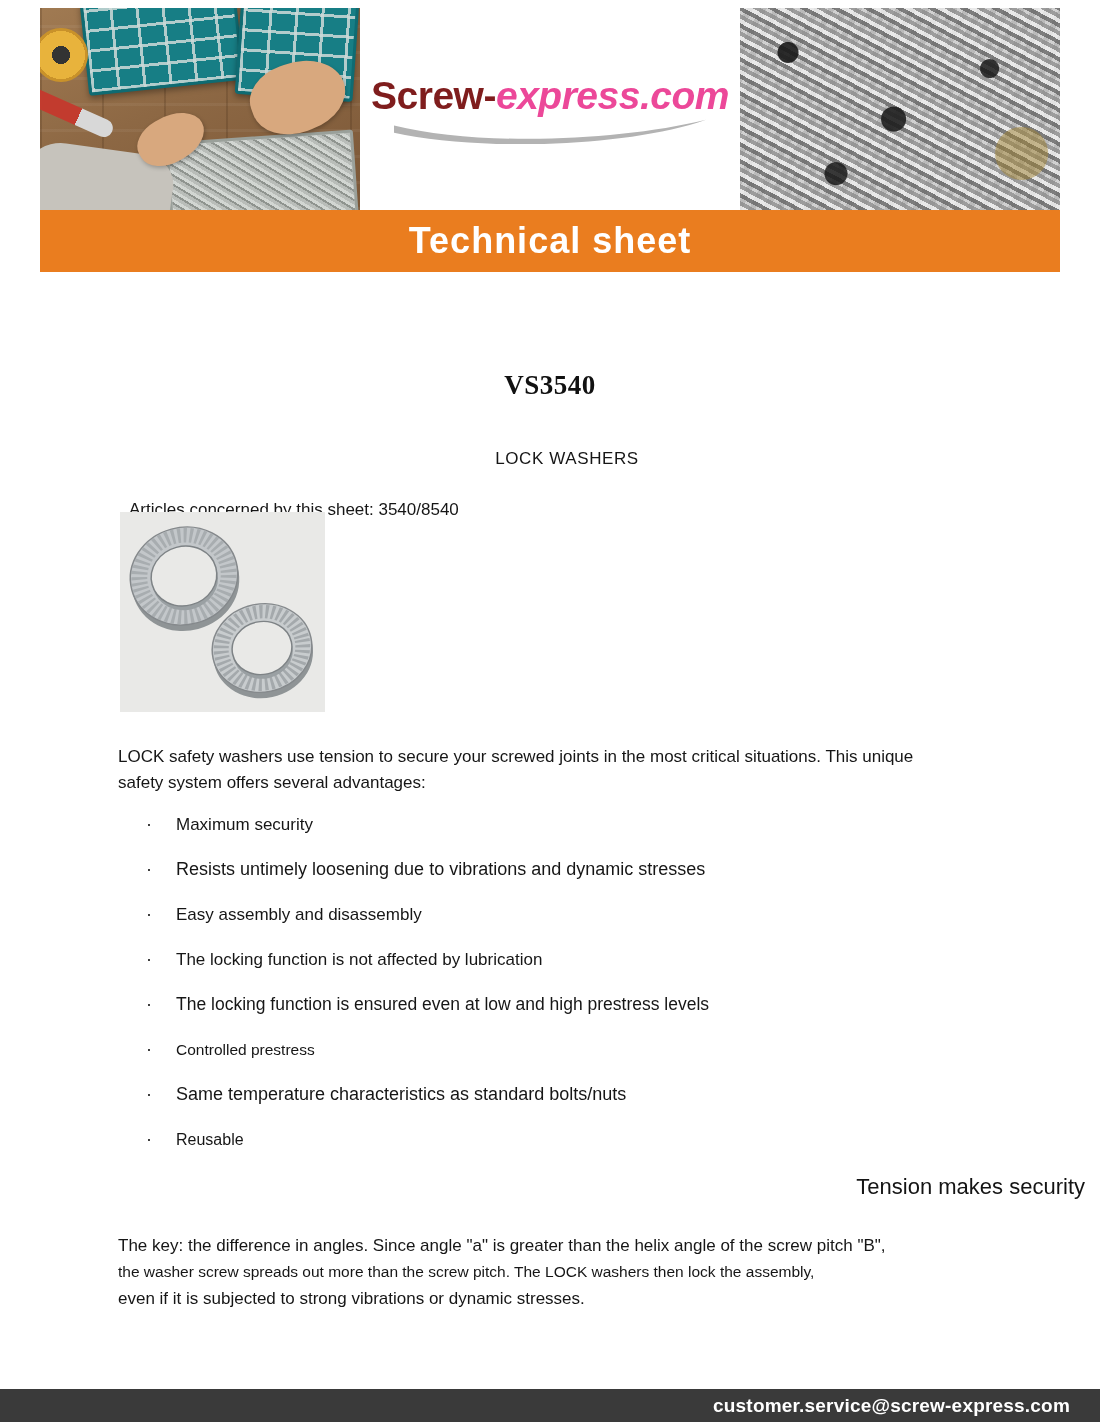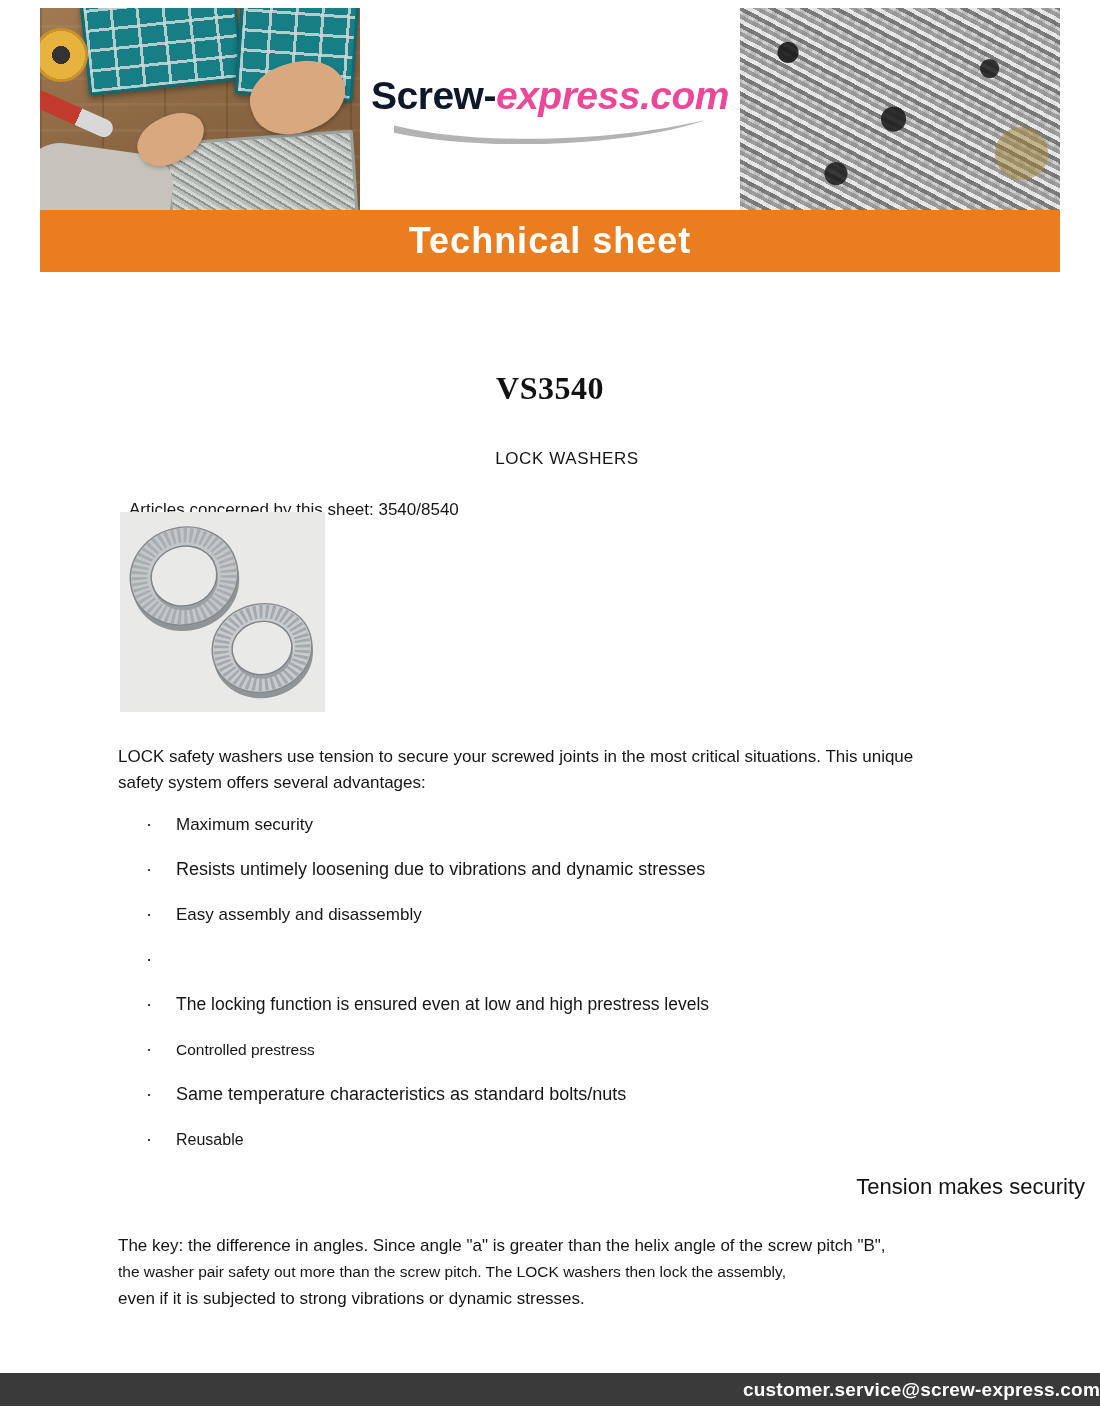--- a/index.html
+++ b/index.html
@@ -27,42 +27,42 @@
   .hand{position:absolute;background:#d8a87e;border-radius:45% 55% 50% 50%;box-shadow:0 2px 4px rgba(0,0,0,.25);}
   .hand-a{left:210px;top:54px;width:96px;height:70px;transform:rotate(-20deg);}
   .hand-b{left:96px;top:108px;width:70px;height:46px;transform:rotate(-30deg);}
   .tape{position:absolute;left:-6px;top:20px;width:54px;height:54px;border-radius:50%;
     background:radial-gradient(circle at 50% 50%,#333 0 9px,#e8b33c 9px 24px,#c9922a 24px 27px);}
   .driver{position:absolute;left:-16px;top:96px;width:92px;height:18px;border-radius:9px;
     background:linear-gradient(90deg,#c23b2e 0 60%,#d8d8d8 60%);transform:rotate(24deg);}
 
   .logo-area{flex:1 1 auto;background:#ffffff;display:flex;flex-direction:column;align-items:center;justify-content:center;}
   .logo{font-size:39px;font-weight:bold;white-space:nowrap;letter-spacing:-0.5px;}
-  .logo-1{color:#0f172a;}
+  .logo-1{color:#7f1d1d;}
   .logo-2{color:#ec4899;font-style:italic;}
   .swoosh{margin-top:0px;width:330px;height:26px;display:block;}
 
   .photo-right{
     background:
       radial-gradient(circle at 15% 22%, rgba(25,25,25,.9) 0 10px, rgba(0,0,0,0) 11px),
       radial-gradient(circle at 48% 55%, rgba(30,30,30,.9) 0 12px, rgba(0,0,0,0) 13px),
       radial-gradient(circle at 78% 30%, rgba(25,25,25,.85) 0 9px, rgba(0,0,0,0) 10px),
       radial-gradient(circle at 30% 82%, rgba(25,25,25,.85) 0 11px, rgba(0,0,0,0) 12px),
       radial-gradient(circle at 88% 72%, rgba(160,130,50,.5) 0 26px, rgba(0,0,0,0) 27px),
       repeating-linear-gradient(28deg, rgba(235,235,235,.9) 0 4px, rgba(150,150,150,.9) 4px 8px, rgba(205,205,205,.7) 8px 11px, rgba(115,115,115,.9) 11px 15px),
       repeating-linear-gradient(118deg, #d9d9d9 0 6px, #8d8d8d 6px 12px);}
 
   .orange-band{position:absolute;left:40px;top:210px;width:1020px;height:62px;background:#ea7d1f;
     display:flex;align-items:center;justify-content:center;}
   .orange-band span{color:#ffffff;font-size:36px;font-weight:bold;letter-spacing:1px;}
 
   
   .content{position:absolute;inset:0;}
   .title{position:absolute;top:370px;left:0;width:1100px;margin:0;text-align:center;
-    font-family:"Liberation Serif", serif;font-weight:bold;font-size:32px;letter-spacing:.5px;color:#111;}
+    font-family:"Liberation Serif", serif;font-weight:bold;font-size:27px;letter-spacing:.5px;color:#111;}
   .subtitle{position:absolute;top:432px;left:0;width:1100px;margin:17px;text-align:center;
     font-size:17px;font-weight:normal;letter-spacing:.6px;color:#161616;}
   .articles{position:absolute;top:486px;left:115px;margin:14px;font-size:17px;color:#161616;}
 
   .product{position:absolute;left:120px;top:512px;width:205px;height:200px;margin:0;}
 
   .intro{position:absolute;top:744px;left:118px;width:805px;margin:0;font-size:17px;line-height:26px;color:#161616;}
 
   .bullets{position:absolute;top:814px;left:118px;margin:0;padding:0;list-style:none;width:820px;}
   .bullets li{display:flex;align-items:baseline;margin:0 0 24px 0;min-height:20px;font-size:17px;color:#161616;}
@@ -76,22 +76,22 @@
   .section-heading{position:absolute;top:1174px;left:0;width:1085px;margin:0;text-align:right;
     font-size:22px;font-weight:normal;color:#141414;}
 
   .closing{position:absolute;top:1232px;left:118px;width:880px;}
   .closing p{margin:0;color:#161616;}
   .cl1{font-size:17px;line-height:27px;}
   .cl2{font-size:15.5px;line-height:26px;}
   .cl3{font-size:17px;line-height:27px;}
 
   
-  .footer{position:absolute;left:0;right:0;bottom:16px;height:33px;background:#3a3a3a;
-    display:flex;align-items:center;justify-content:flex-end;}
+  .footer{position:absolute;left:0;right:0;bottom:0;height:33px;background:#3a3a3a;
+    display:flex;align-items:center;justify-content:flex-end;padding-right:30px;}
   .footer .email{color:#ffffff;font-size:19px;font-weight:bold;letter-spacing:.2px;}
 </style>
 </head>
 <body>
 
 <div class="page">
 
   <header class="header">
     <div class="photo photo-left">
       <div class="planks"></div>
@@ -166,20 +166,21 @@
       <li>
           <span class="dot">·</span>
           <span>Resists untimely loosening due to vibrations and dynamic stresses</span>
         </li>
       <li>
           <span class="dot">·</span>
           <span>Easy assembly and disassembly</span>
         </li>
       <li>
           <span class="dot">·</span>
+          <span>The locking function is not affected by lubrication</span>
         </li>
       <li>
           <span class="dot">·</span>
           <span>The locking function is ensured even at low and high prestress levels</span>
         </li>
       <li>
           <span class="dot">·</span>
           <span>Controlled prestress</span>
         </li>
       <li>
@@ -189,21 +190,21 @@
       <li>
           <span class="dot">·</span>
           <span>Reusable</span>
         </li>
     </ul>
 
     <h3 class="section-heading">Tension makes security</h3>
 
     <div class="closing">
       <p class="cl1">The key: the difference in angles. Since angle "a" is greater than the helix angle of the screw pitch "B",</p>
-      <p class="cl2">the washer pair safety out more than the screw pitch. The LOCK washers then lock the assembly,</p>
+      <p class="cl2">the washer screw spreads out more than the screw pitch. The LOCK washers then lock the assembly,</p>
       <p class="cl3">even if it is subjected to strong vibrations or dynamic stresses.</p>
     </div>
   </main>
 
   <footer class="footer">
     <span class="email">customer.service@screw-express.com</span>
   </footer>
 
 </div>
 

